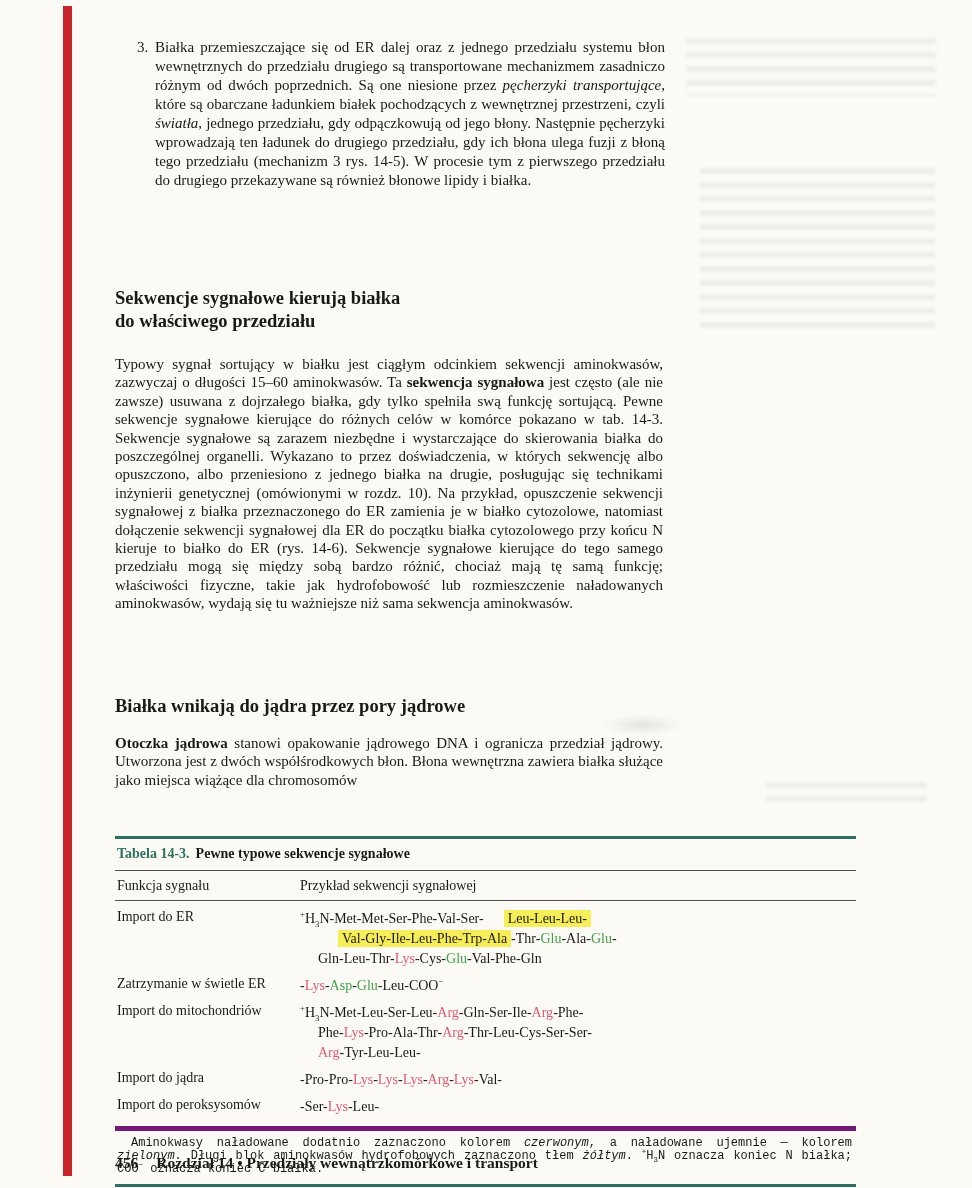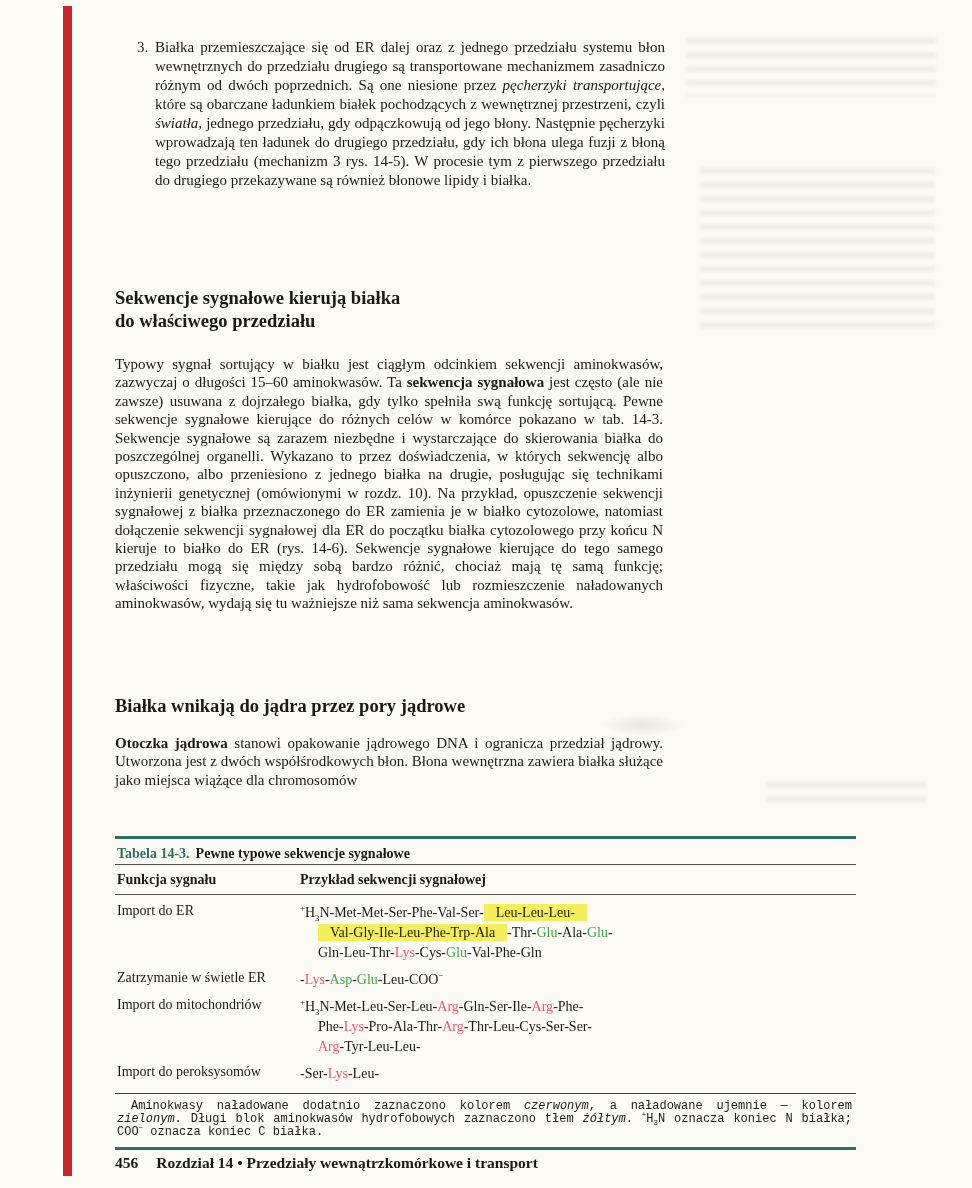--- a/index.html
+++ b/index.html
@@ -45,36 +45,36 @@
   .h2pos{top:695px;}
 
   .para{position:absolute;left:115px;width:548px;font-size:15px;line-height:18.4px;text-align:justify;}
   .p1pos{top:355px;}
   .p2pos{top:734px;}
 
   .i{font-style:italic;}
   .b{font-weight:bold;}
   .red{color:var(--amino-red);}
   .green{color:var(--amino-green);}
-  .hl{background:var(--hl-yellow);padding:1px 12px;}
+  .hl{background:var(--hl-yellow);padding:1px 4px;margin-left:20px;}
   .sup{font-size:.62em;vertical-align:super;line-height:0;}
   .sub{font-size:.62em;vertical-align:sub;line-height:0;}
 
   .sigtable{
     position:absolute;left:115px;top:836px;width:741px;
     border-top:3px solid var(--teal);
     border-bottom:3px solid var(--teal);
     font-size:14px;
   }
-  .table-title{padding:7px 2px 2px 2px;border-bottom:1px solid #55504a;font-weight:bold;}
+  .table-title{padding:7px 2px 8px 2px;border-bottom:1px solid #55504a;font-weight:bold;}
   .table-title .tlabel{color:var(--teal);margin-right:6px;}
-  .thead{display:flex;padding:7px 2px 6px 2px;border-bottom:1px solid #55504a;font-weight:bold;}
+  .thead{display:flex;padding:7px 2px 6px 2px;border-bottom:1px solid #55504a;font-weight:normal;}
   .c1{width:183px;flex:none;}
   .c2{flex:1;}
-  .trows{padding:8px 2px 2px 2px;border-bottom:1px solid #701a75;}
+  .trows{padding:8px 2px 2px 2px;border-bottom:5px solid #701a75;}
   .trow{display:flex;align-items:flex-start;margin-bottom:7px;}
   .seq-line{line-height:20px;white-space:nowrap;}
   .seq-line.cont{padding-left:18px;}
   .footnote{
     font-size:12px;line-height:13px;padding:6px 4px 8px 2px;
     text-align:justify;text-indent:14px;font-family:Liberation Mono, monospace;
   }
 
   .footer{position:absolute;left:115px;top:1154px;display:flex;gap:18px;
     font-weight:bold;font-size:15.5px;}
@@ -128,20 +128,26 @@
         </div>
         <div class="trow">
           <div class="c1">Import do mitochondriów</div>
           <div class="c2">
             <div class="seq-line"><span class="sup">+</span><span>H</span><span class="sub">3</span><span>N-Met-Leu-Ser-Leu-</span><span class="red">Arg</span><span>-Gln-Ser-Ile-</span><span class="red">Arg</span><span>-Phe-</span></div>
             <div class="seq-line cont"><span>Phe-</span><span class="red">Lys</span><span>-Pro-Ala-Thr-</span><span class="red">Arg</span><span>-Thr-Leu-Cys-Ser-Ser-</span></div>
             <div class="seq-line cont"><span class="red">Arg</span><span>-Tyr-Leu-Leu-</span></div>
           </div>
         </div>
         <div class="trow">
+          <div class="c1">Import do jądra</div>
+          <div class="c2">
+            <div class="seq-line"><span>-Pro-Pro-</span><span class="red">Lys</span><span>-</span><span class="red">Lys</span><span>-</span><span class="red">Lys</span><span>-</span><span class="red">Arg</span><span>-</span><span class="red">Lys</span><span>-Val-</span></div>
+          </div>
+        </div>
+        <div class="trow">
           <div class="c1">Import do peroksysomów</div>
           <div class="c2">
             <div class="seq-line"><span>-Ser-</span><span class="red">Lys</span><span>-Leu-</span></div>
           </div>
         </div>
       </div>
     <div class="footnote"><span>Aminokwasy naładowane dodatnio zaznaczono kolorem </span><span class="i">czerwonym</span><span>, a naładowane ujemnie — kolorem </span><span class="i">zielonym</span><span>. Długi blok aminokwasów hydrofobowych zaznaczono tłem </span><span class="i">żółtym</span><span>. </span><span class="sup">+</span><span>H</span><span class="sub">3</span><span>N oznacza koniec N białka; COO</span><span class="sup">−</span><span> oznacza koniec C białka.</span></div>
   </section>
 
   <div class="footer">

